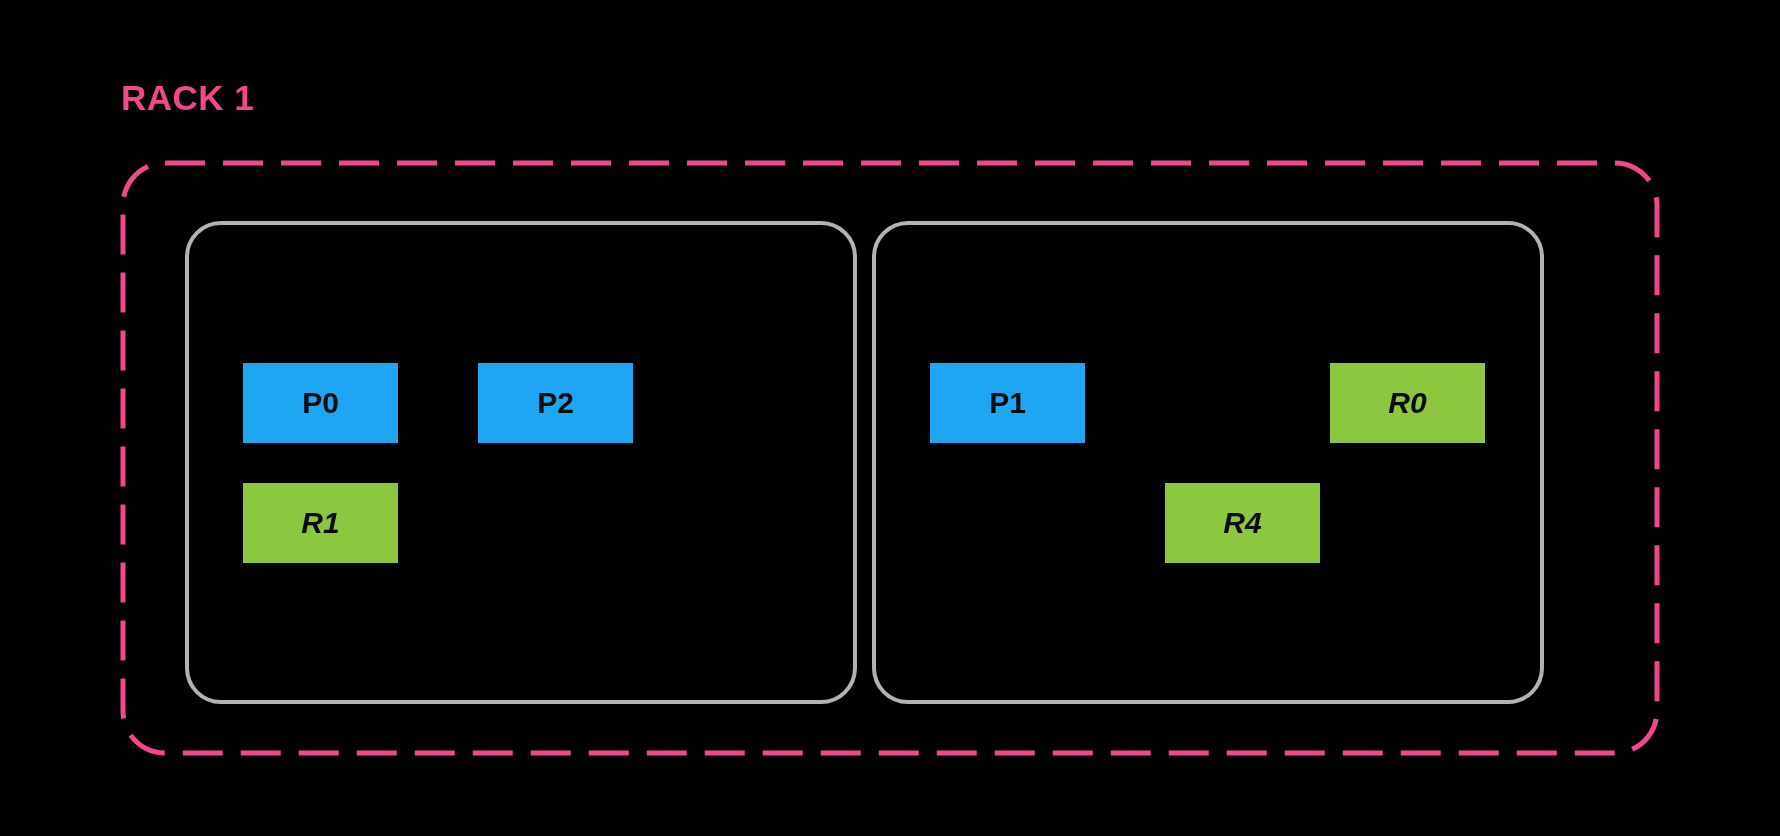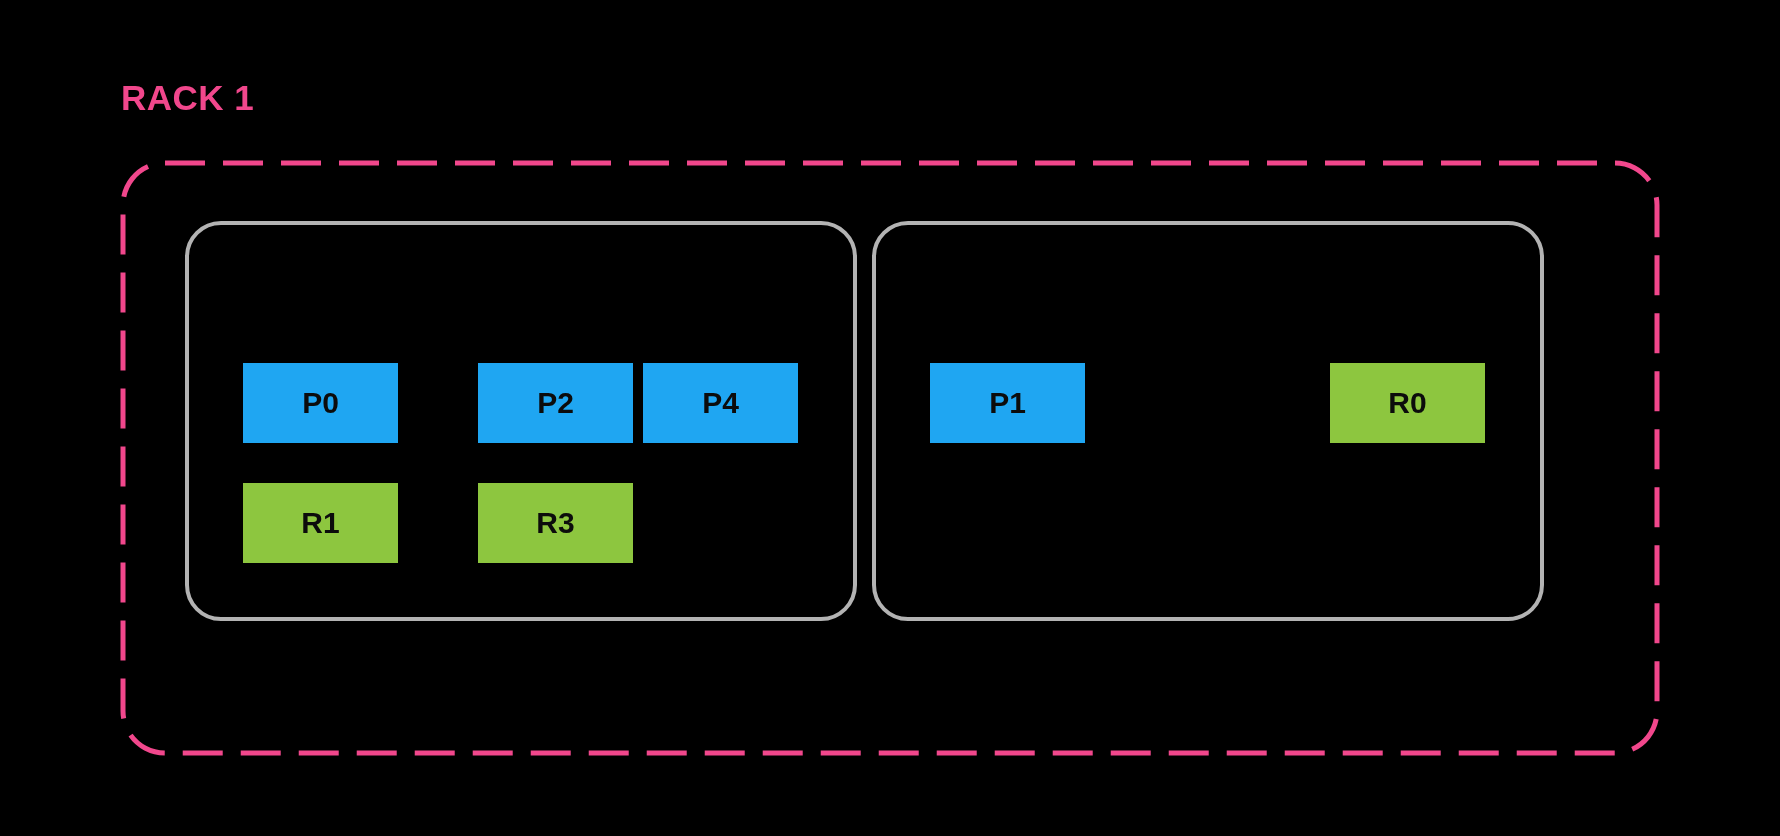--- a/index.html
+++ b/index.html
@@ -36,64 +36,63 @@
     fill: none;
     stroke: var(--accent-pink, #f1478c);
     stroke-width: 5;
     stroke-dasharray: 40 18;
     stroke-linecap: butt;
   }
   .host {
     position: absolute;
     top: 221px;
     width: 672px;
-    height: 400px;
+    height: 483px;
     box-sizing: border-box;
     border: 4px solid var(--host-border-gray, #b3b3b3);
     border-radius: 36px;
     background: transparent;
   }
   .host-1 { left: 185px; }
   .host-2 { left: 872px; }
   .slot {
     position: absolute;
     width: 155px;
     height: 80px;
     display: flex;
     align-items: center;
     justify-content: center;
     font-size: 30px;
     font-weight: bold;
     color: var(--slot-text, #0c0c0c);
   }
   .slot.primary { background: var(--primary-blue, #1fa6f2); }
-  .slot.replica { background: var(--replica-green, #8dc63f); }
+  .slot.replica { background: var(--replica-green, #8dc63f); font-style: italic; }
   .c1 { left: 54px; }
   .c2 { left: 254px; margin-left: 35px; }
   .c3 { left: 454px; }
   .r1 { top: 138px; }
   .r2 { top: 258px; text-align: center; }
 </style>
 </head>
 <body>
 
 <div class="stage">
 
   <div class="rack-label">RACK 1</div>
 
   <svg class="rack-outline" viewBox="0 0 1540 596" width="1540" height="596" aria-hidden="true">
     <rect x="3" y="3" width="1534" height="590" rx="42" ry="42"></rect>
   </svg>
 
   <div class="host host-1">
     <div class="slot primary c1 r1">P0</div>
     <div class="slot primary c2 r1">P2</div>
-    <div class="slot primary c3 r1">P4</div>
     <div class="slot replica c1 r2">R1</div>
-    <div class="slot replica c2 r2">R3</div>
   </div>
 
   <div class="host host-2">
     <div class="slot primary c1 r1">P1</div>
     <div class="slot replica c3 r1">R0</div>
+    <div class="slot replica c2 r2">R4</div>
   </div>
 
 </div>
 
 </body></html>

